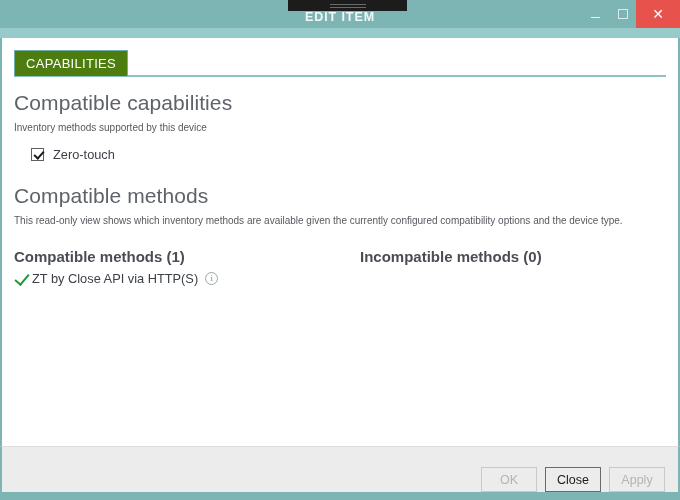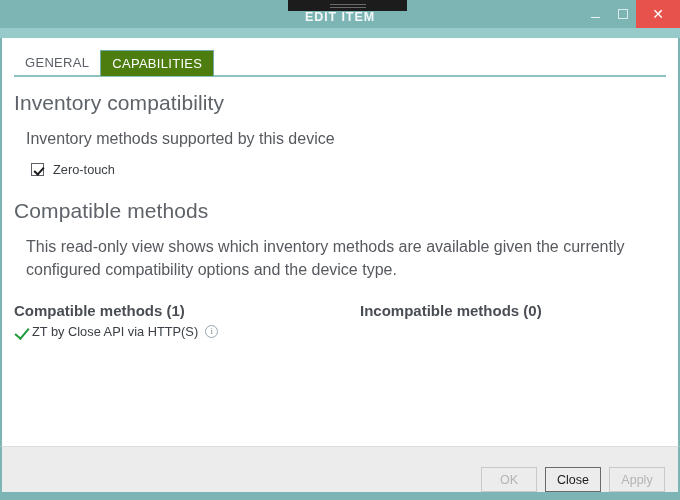--- a/index.html
+++ b/index.html
@@ -165,22 +165,22 @@
     margin: 0 0 6px 0;
     font-size: 21px;
     font-weight: normal;
     color: #5e6369;
     letter-spacing: 0.1px;
   }
   h2.section-title.second {
     margin-top: 22px;
   }
   .section-desc {
-    margin: 12px;
-    font-size: 16px;
+    margin: 0;
+    font-size: 10px;
     color: #56595e;
     line-height: 1.45;
     max-width: 645px;
   }
 
   .checkbox-row {
     display: flex;
     align-items: center;
     margin-top: 11px;
     padding-left: 17px;
@@ -332,28 +332,27 @@
       </div>
       <div class="win-btn close">✕</div>
     </div>
   </div>
 
   <div class="subbar"></div>
 
   <div class="body-wrap">
 
     <div class="tabstrip">
-      <div class="tab inactive">GENERAL</div>
       <div class="tab active">CAPABILITIES</div>
       <div class="tabstrip-fill"></div>
     </div>
 
     <div class="content">
 
-      <h2 class="section-title">Inventory compatibility</h2>
+      <h2 class="section-title">Compatible capabilities</h2>
       <p class="section-desc">Inventory methods supported by this device</p>
 
       <div class="checkbox-row">
         <div class="cb checked"></div>
         <div class="cb-label">Zero-touch</div>
       </div>
 
       <h2 class="section-title second">Compatible methods</h2>
       <p class="section-desc">This read-only view shows which inventory methods are available given the currently configured compatibility options and the device type.</p>
 

